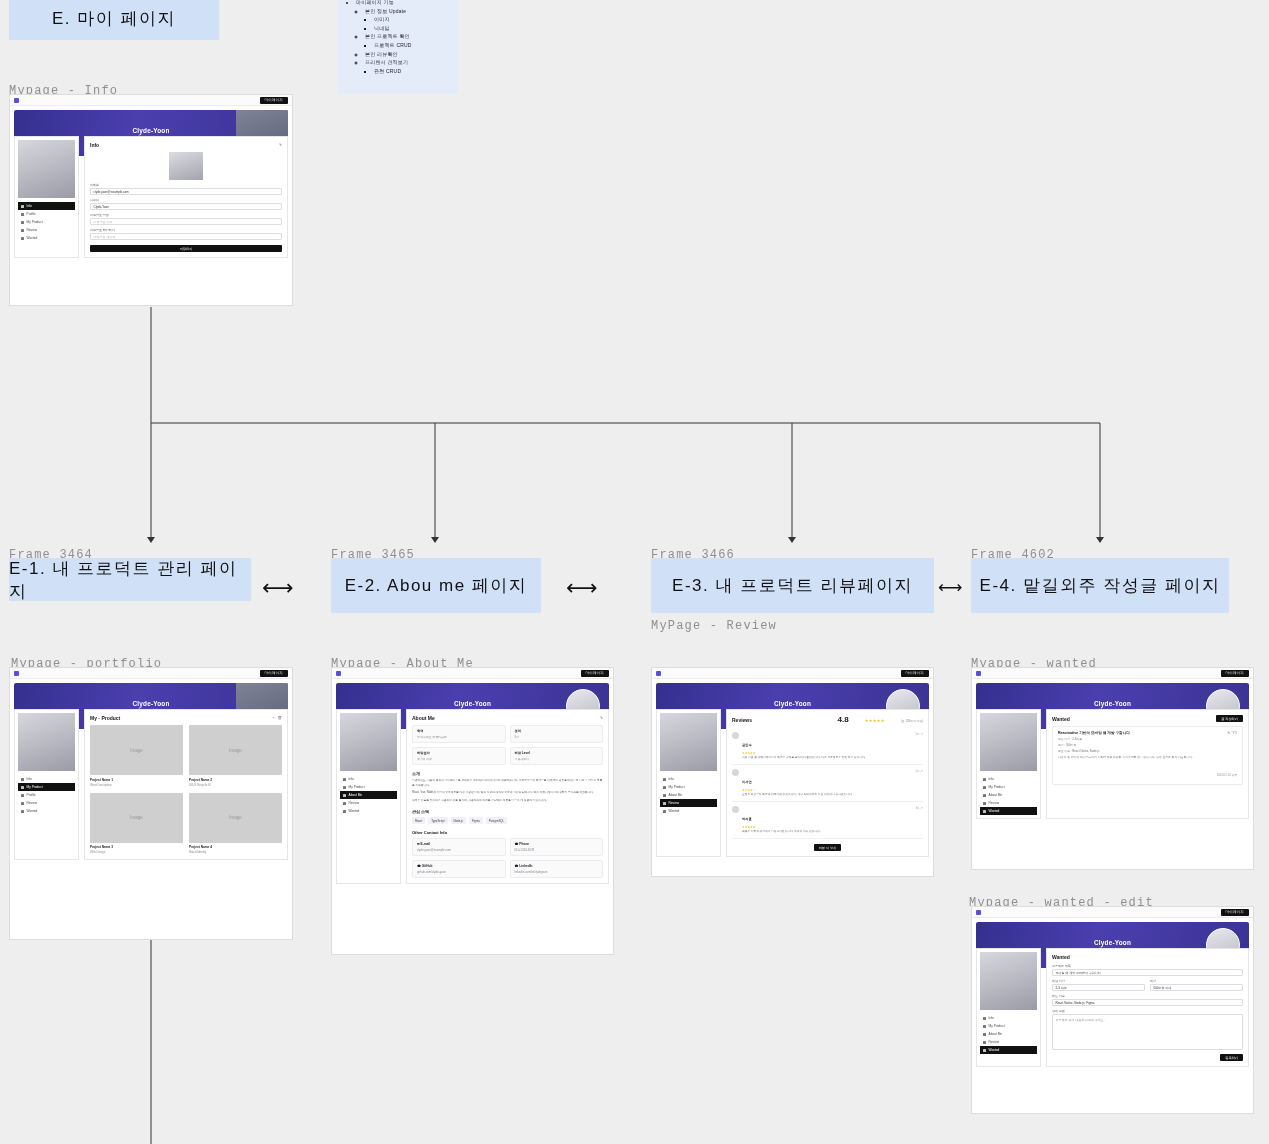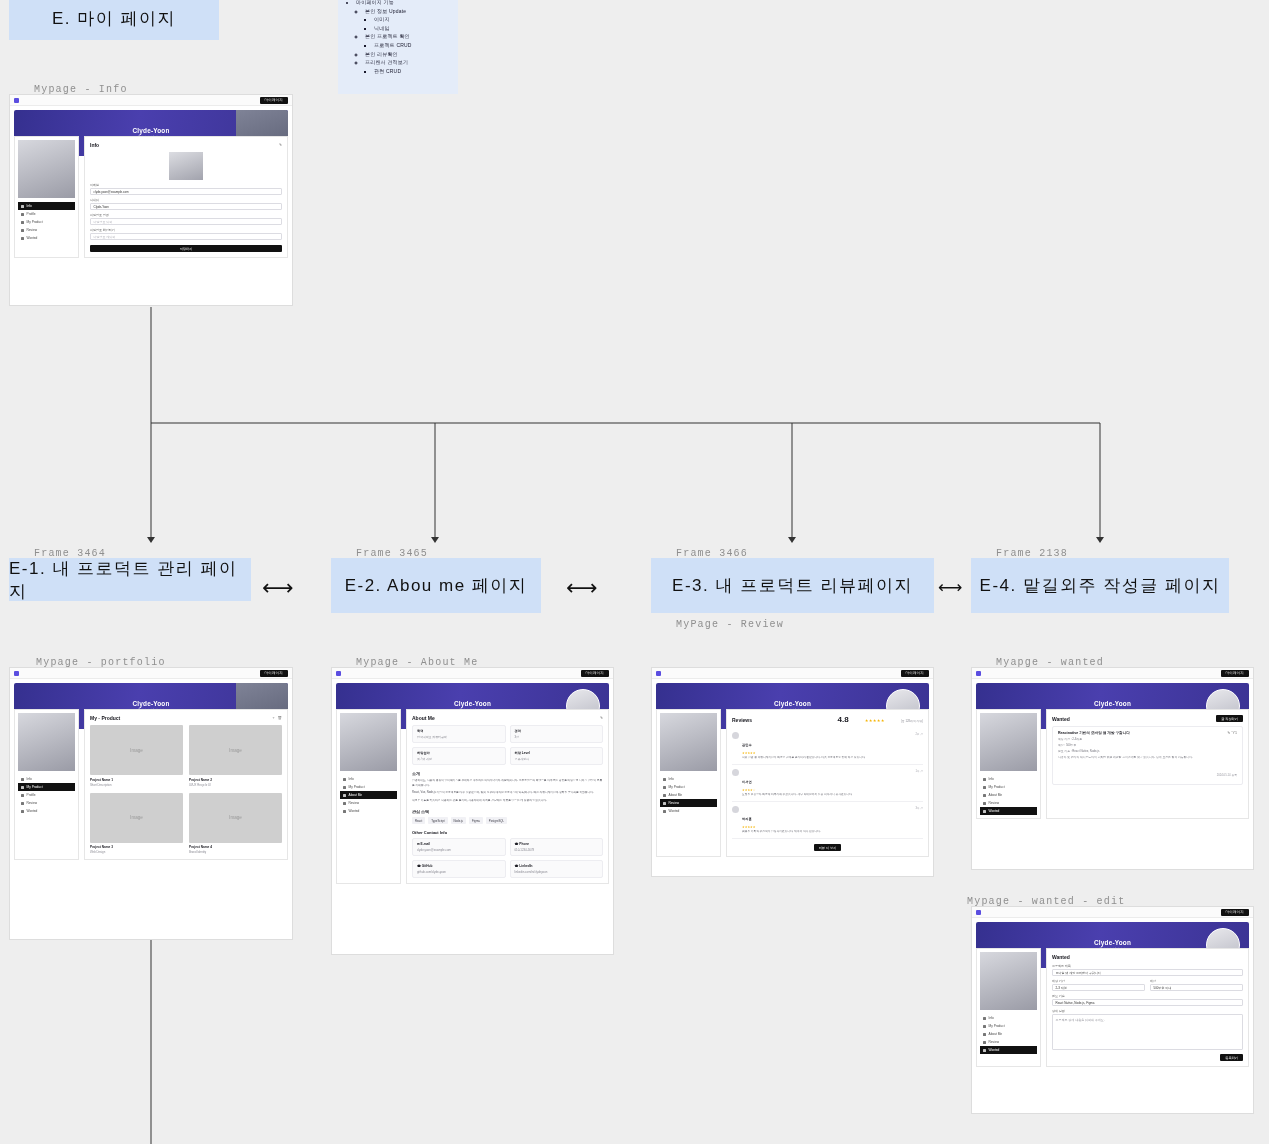--- a/index.html
+++ b/index.html
@@ -6,24 +6,23 @@
   html, body { margin:0; padding:0; }
   body {
     width:1269px; height:1144px; position:relative;
     background:#eeeeee;
     font-family:"Liberation Sans", sans-serif;
     overflow:hidden;
   }
 
   
   .frame-label {
-    position:absolute; font-size:10px; color:#8f8f8f;
+    position:absolute; font-size:12px; color:#8f8f8f;
     letter-spacing:1.2px; font-family:"Liberation Mono", monospace;
     white-space:nowrap;
-    margin-left:25px;
   }
   .node {
     position:absolute; background:#cfe0f7; display:flex;
     align-items:center; justify-content:center;
   }
   .node-title { font-size:17px; color:#111; letter-spacing:1.5px; }
 
   
   .spec-box {
     position:absolute; left:338px; top:-6px; width:120px; height:100px;
@@ -195,21 +194,21 @@
 
 <div style="position:absolute; left:566px; top:575px; font-size:22px; color:#111;">⟷</div>
 
 <div class="frame-label" style="left:651px; top:548px;">Frame 3466</div>
 <div class="node" style="left:651px; top:558px; width:283px; height:55px;">
   <span class="node-title">E-3. 내 프로덕트 리뷰페이지</span>
 </div>
 
 <div style="position:absolute; left:938px; top:577px; font-size:17px; color:#111;">⟷</div>
 
-<div class="frame-label" style="left:971px; top:548px;">Frame 2138</div>
+<div class="frame-label" style="left:971px; top:548px;">Frame 4602</div>
 <div class="node" style="left:971px; top:558px; width:258px; height:55px;">
   <span class="node-title">E-4. 맡길외주 작성글 페이지</span>
 </div>
 
 <div class="frame-label" style="left:9px; top:84px;">Mypage - Info</div>
 <div class="mock" style="left:9px; top:94px; width:284px; height:212px;">
   <div class="mock-bar">
     <div class="logo-dot"></div>
     <div class="nav-pill">마이페이지</div>
   </div>
@@ -581,21 +580,21 @@
           <div class="wt-line">사용자 및 관리자 대시보드까지 포함한 앱을 개발할 프리랜서를 찾고 있습니다. 상세 요건은 협의 가능합니다.</div>
           <div style="text-align:right; margin-top:3px;">
             <span class="wt-right">2024.05.14 등록</span>
           </div>
         </div>
       </div>
     </div>
   </div>
 </div>
 
-<div class="frame-label" style="left:930px; top:896px;padding-left:12px;">Mypage - wanted - edit</div>
+<div class="frame-label" style="left:957px; top:896px;padding-left:12px;">Mypage - wanted - edit</div>
 <div class="mock" style="left:971px; top:906px; width:283px; height:208px;">
   <div class="mock-bar">
     <div class="logo-dot"></div>
     <div class="nav-pill">마이페이지</div>
   </div>
   <div class="mock-body">
     <div class="hero">
       <div>
         <div class="hero-name">Clyde-Yoon</div>
         <div class="hero-sub">Q디자이너 / 개발자</div>

